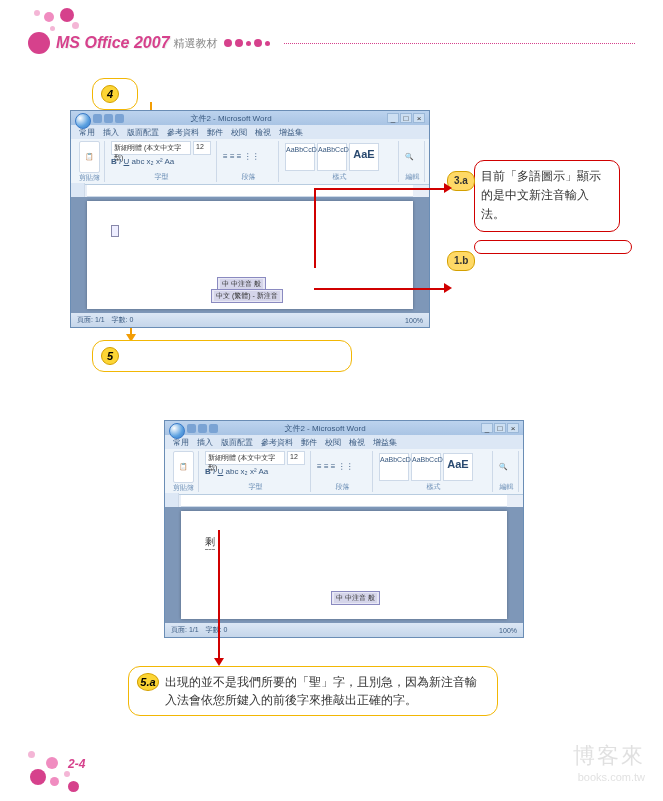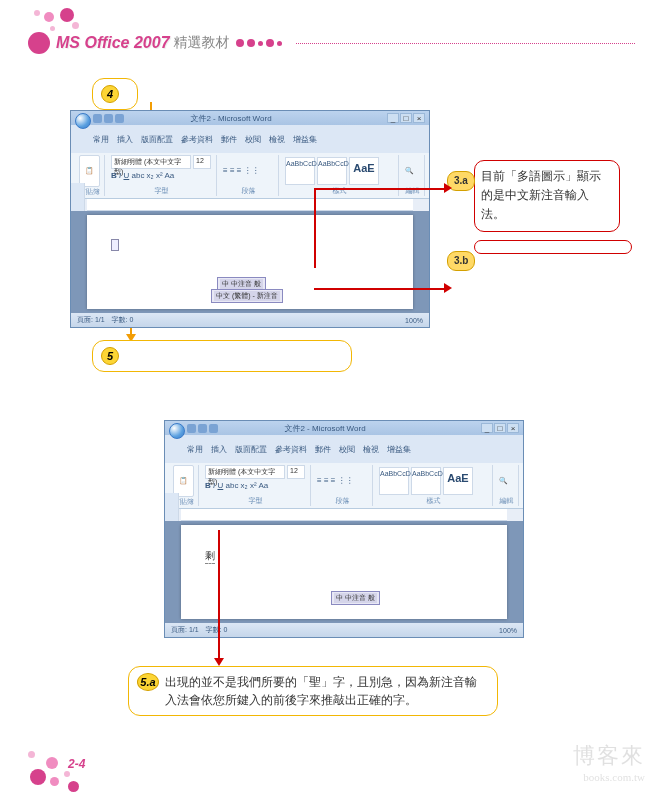--- a/index.html
+++ b/index.html
@@ -6,21 +6,21 @@
   body { width: 663px; height: 801px; background: #fff; font-family: "Microsoft JhengHei", sans-serif; position: relative; overflow: hidden; }
   
   
   .dots-top { position: absolute; top: 8px; left: 30px; width: 70px; height: 30px; }
   .dots-top .d { position: absolute; border-radius: 50%; background: #d6418c; }
   
   
   .header { position: absolute; top: 32px; left: 28px; right: 28px; display: flex; align-items: center; }
   .header .big-dot { width: 22px; height: 22px; border-radius: 50%; background: #d6418c; margin-right: 6px; }
   .header-title { color: #d6418c; font-style: italic; font-size: 16px; font-weight: bold; text-shadow: 1px 1px 1px rgba(0,0,0,0.08); }
-  .header-zh { color: #888; font-size: 14px; margin-left: 4px; font-style: normal; font-weight: normal; }
+  .header-zh { color: #888; font-size: 11px; margin-left: 4px; font-style: normal; font-weight: normal; }
   .header-dots { display: inline-flex; gap: 3px; margin: 0 6px; }
   .header-dots span { width: 8px; height: 8px; border-radius: 50%; background: #d6418c; display:inline-block; }
   .header-dots span.sm { width:5px;height:5px;margin-top:2px; }
   .header-line { flex: 1; border-top: 1px dotted #d6418c; margin-left: 8px; }
   
   
   .stepbox { position: absolute; background: #fff; border: 1px solid #f2b705; border-radius: 12px; padding: 6px 12px 6px 8px; font-size: 12px; line-height: 1.5; color: #333; display: flex; align-items: flex-start; box-shadow: 0 0 0 1px #fff inset; }
   .stepnum { background: #fcd535; color: #000; font-weight: bold; font-style: italic; width: 18px; height: 18px; border-radius: 50%; border: 1px solid #d4a000; display: inline-flex; align-items: center; justify-content: center; font-size: 11px; margin-right: 6px; flex-shrink:0; }
   
   
@@ -38,21 +38,21 @@
   
   
   .word-win { position: absolute; border: 1px solid #6a8db5; background: #e8eef7; display: flex; flex-direction: column; font-size: 8px; color: #333; }
   .word-titlebar { height: 14px; background: linear-gradient(#bcd3ee,#a9c4e4); display:flex; align-items:center; padding:0 4px; }
   .word-orb { width: 16px; height: 16px; margin: 2px; border-radius: 50%; background: radial-gradient(circle at 30% 30%, #fff, #5aa0e0 60%, #3a7bc8); border: 1px solid #3a7bc8; position:absolute; top:0; left:2px; z-index:2;}
   .word-qat { position:absolute; top:1px; left:22px; height:13px; display:flex; gap:2px; align-items:center;}
   .word-qat span { width:9px;height:9px;background:#7aa3d4;border-radius:2px;}
   .word-title { flex:1; text-align:center; font-size:8px; color:#3a5a80; }
   .word-ctrl { display:flex; gap:1px; }
   .word-ctrl span { width:12px; height:10px; background:#cddff2; border:1px solid #9bb8d8; font-size:8px; text-align:center; line-height:9px;}
-  .word-tabs { height: 28px; background: #dce7f5; display:flex; gap:8px; padding-left:22px; align-items:center; font-size:8px; color:#3a5a80;}
+  .word-tabs { height: 14px; background: #dce7f5; display:flex; gap:8px; padding-left:8px; align-items:center; font-size:8px; color:#3a5a80;}
   .word-ribbon { height: 46px; background: #eef4fa; border-bottom:1px solid #b8cce0; display:flex; padding:2px 4px; gap:2px;}
   .rgroup { border-right:1px solid #cdd9e8; padding:0 4px; display:flex; flex-direction:column; justify-content:space-between;}
   .rgroup-body { flex:1; display:flex; gap:2px; align-items:center; font-size:7px;}
   .rgroup-label { font-size:7px; color:#6a8db5; text-align:center; }
   .paste-btn { width:22px; height:32px; background:#fff; border:1px solid #cdd9e8; border-radius:2px; display:flex; align-items:center; justify-content:center;}
   .style-chip { width:30px; height:28px; background:#fff; border:1px solid #cdd9e8; font-size:7px; text-align:center; padding-top:2px; color:#3a5a80;}
   .style-chip.big { font-weight:bold; font-size:11px; color:#2a4a70; padding-top:4px;}
   .font-sel { width:80px; height:14px; background:#fff; border:1px solid #cdd9e8; font-size:7px; padding:1px 2px; }
   .word-ruler { height:12px; background:#fff; border-bottom:1px solid #cdd9e8; margin:0 16px; }
   .word-page { flex:1; background:#7e97b8; padding:4px 16px 4px 16px; position:relative; }
@@ -66,21 +66,21 @@
   .cursor-mark { position:absolute; width:8px; height:12px; border:1px solid #88a; background:#eef; }
   
   
   .page-num { position: absolute; bottom: 30px; left: 68px; color: #d6418c; font-style: italic; font-size: 12px; font-weight:bold;}
   
   
   .dots-bottom { position: absolute; bottom: 10px; left: 20px; width: 80px; height: 40px; }
   .dots-bottom .d { position: absolute; border-radius: 50%; background: #f08cc0; }
   
   
-  .watermark { position: absolute; bottom: 18px; right: 18px; text-align: right; opacity: 0.25; font-family: Liberation Serif, serif; }
+  .watermark { position: absolute; bottom: 18px; right: 18px; text-align: right; opacity: 0.25; }
   .watermark .zh { font-size: 22px; color: #888; letter-spacing:2px;}
   .watermark .en { font-size: 11px; color: #888; }
 </style>
 </head>
 <body>
 
 <div class="dots-top">
   <span class="d" style="width:14px;height:14px;top:0;left:30px;"></span>
   <span class="d" style="width:10px;height:10px;top:4px;left:14px;background:#f08cc0;"></span>
   <span class="d" style="width:7px;height:7px;top:14px;left:42px;background:#f4b6d6;"></span>
@@ -193,21 +193,21 @@
 
 <div class="redbox" style="top:160px; left:474px; width:146px;">
   <div class="redtag">3.a</div>
   <span>目前「多語圖示」顯示的是中文新注音輸入法。</span>
 </div>
 <div class="hline-red" style="top:188px; left:314px; width:132px;"></div>
 <div class="vline-red" style="top:188px; left:314px; height:80px;"></div>
 <div class="arrow-right-r" style="top:183px; left:444px;"></div>
 
 <div class="redbox" style="top:240px; left:474px; width:158px;">
-  <div class="redtag">3.b</div>
+  <div class="redtag">1.b</div>
 </div>
 <div class="hline-red" style="top:288px; left:314px; width:132px;"></div>
 <div class="arrow-right-r" style="top:283px; left:444px;"></div>
 
 <div class="stepbox" style="top:340px; left:92px; width:260px;">
   <span class="stepnum">5</span>
 </div>
 
 <div class="word-win" style="top:420px; left:164px; width:360px; height:218px;">
   <div class="word-orb"></div>

